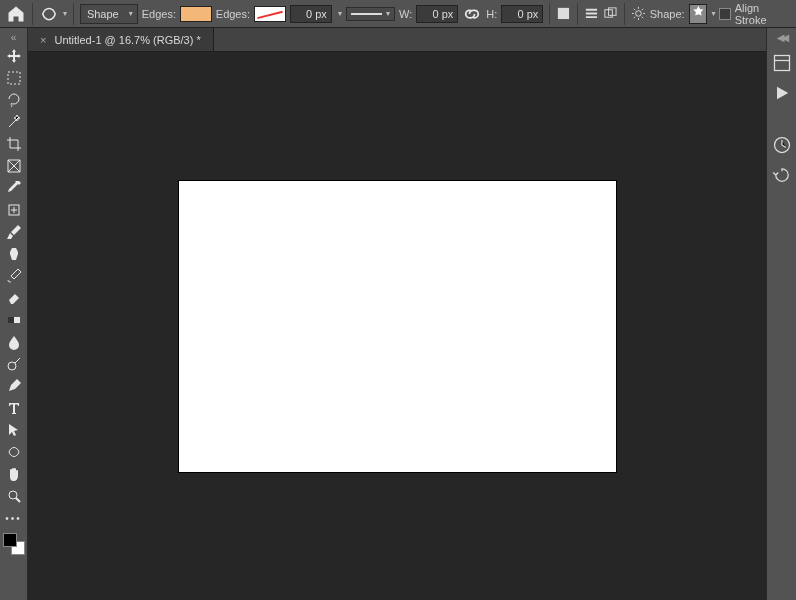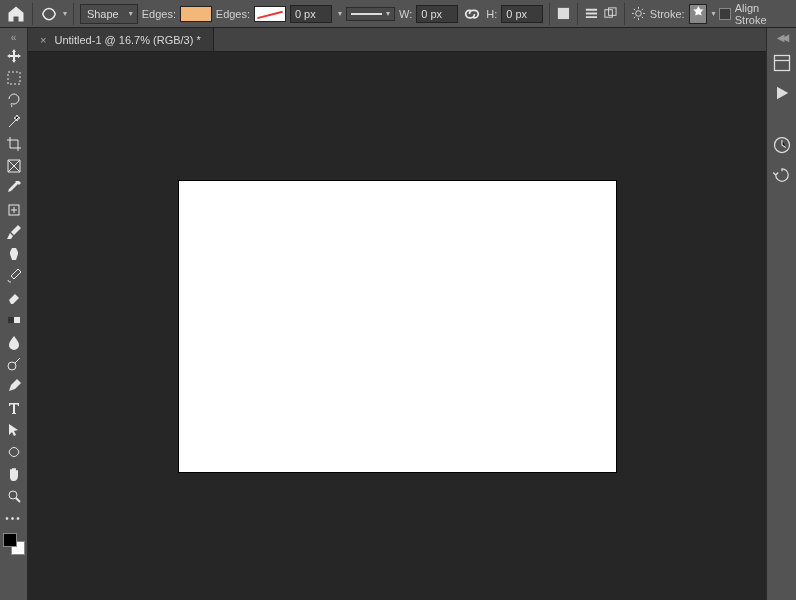--- a/index.html
+++ b/index.html
@@ -53,21 +53,21 @@
   .swatch-bg { position:absolute; inset:0; background:#fff; }
   .swatch.none .swatch-bg { background:#fff; }
 
   .num-field {
     display: flex; align-items: center; gap: 6px;
   }
   .num-field input {
     width: 42px; height: 18px;
     background: #3b3b3b; border: 1px solid #222;
     color: #ddd; font-size: 11px; padding: 0 4px;
-    text-align: left;
+    text-align: right;
   }
   .chev-small { font-size: 8px; color:#bdbdbd; cursor:pointer; }
 
   .stroke-style {
     width: 52px; height: 14px;
     background: #4a4a4a; border:1px solid #2c2c2c;
     display:flex; align-items:center; padding:0 4px;
     cursor:pointer;
   }
   .stroke-style .line { flex:1; height:2px; background:#ddd; }
@@ -225,21 +225,21 @@
       </svg>
   </div>
   <div class="sep"></div>
   <div class="align-icon">
     <svg viewBox="0 0 16 16">
         <circle cx="8" cy="8" r="3" fill="none" stroke="#ddd"></circle>
         <path stroke="#ddd" d="M8 1v2M8 13v2M1 8h2M13 8h2M3 3l1.5 1.5M11.5 11.5L13 13M13 3l-1.5 1.5M4.5 11.5L3 13"></path>
       </svg>
   </div>
 
-  <span class="ob-label">Stroke:</span>
+  <span class="ob-label">Shape:</span>
   <div class="shape-thumb">
     <svg viewBox="0 0 20 20">
         <path fill="#fff" d="M10 1l2 4 4 .5-3 3 .8 4L10 11l-3.8 1.5.8-4-3-3 4-.5z"></path>
       </svg>
   </div>
   <span class="chev-small">▾</span>
 
   <div class="checkbox"></div>
   <span class="ob-label">Align Stroke</span>
 </div>

